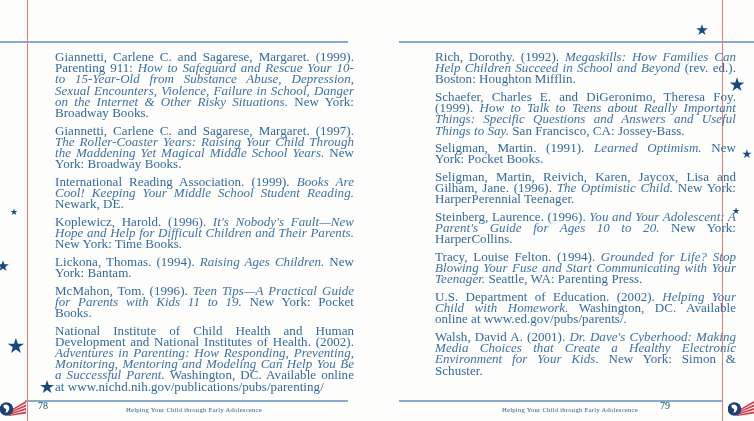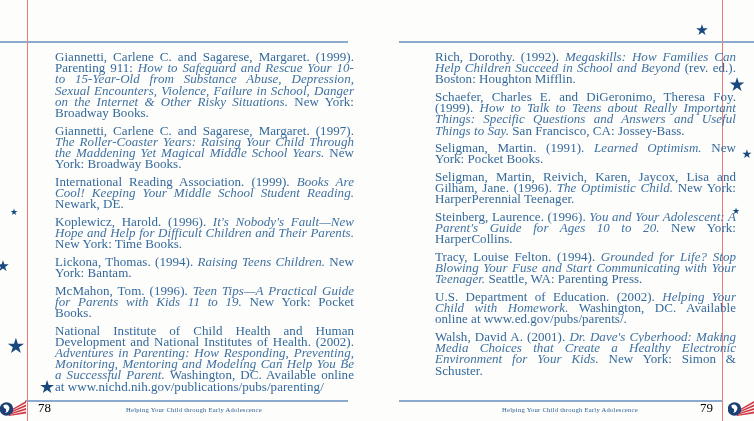--- a/index.html
+++ b/index.html
@@ -27,25 +27,25 @@
   }
   p.ref i{font-style:italic;color:#3f71a2;}
   
   .star{
     position:absolute;color:#17497e;line-height:1;
     transform:translate(-50%,-50%);
     font-family:"DejaVu Sans",sans-serif;
   }
   
   .pagenum{
-    position:absolute;top:400px;font-size:13px;color:#000000;
+    position:absolute;top:400px;font-size:10px;color:#0c4a6e;
     font-family:"Liberation Serif",serif;
   }
   .pagenum.left{left:38px;}
-  .pagenum.right{left:700px;}
+  .pagenum.right{left:660px;}
   .running-title{
     position:absolute;top:406px;width:124px;text-align:center;
     font-size:6.6px;color:#2d5f94;letter-spacing:.25px;white-space:nowrap;
   }
   .running-title.left{left:126px;}
   .running-title.right{left:502px;}
   .logo{position:absolute;top:400px;width:26px;height:17px;}
   .logo.left{left:0;}
   .logo.right{left:728px;}
 </style>
@@ -59,21 +59,21 @@
   <div class="rule bottom-left"></div>
   <div class="rule bottom-right"></div>
   <div class="redline left"></div>
   <div class="redline right"></div>
 
   <div class="refs left">
       <p class="ref"><span>Giannetti, Carlene C. and Sagarese, Margaret. (1999). Parenting 911: </span><i>How to Safeguard and Rescue Your 10- to 15-Year-Old from Substance Abuse, Depression, Sexual Encounters, Violence, Failure in School, Danger on the Internet &amp; Other Risky Situations.</i><span> New York: Broadway Books.</span></p>
       <p class="ref"><span>Giannetti, Carlene C. and Sagarese, Margaret. (1997). </span><i>The Roller-Coaster Years: Raising Your Child Through the Maddening Yet Magical Middle School Years.</i><span> New York: Broadway Books.</span></p>
       <p class="ref"><span>International Reading Association. (1999). </span><i>Books Are Cool! Keeping Your Middle School Student Reading.</i><span> Newark, DE.</span></p>
       <p class="ref"><span>Koplewicz, Harold. (1996). </span><i>It's Nobody's Fault—New Hope and Help for Difficult Children and Their Parents.</i><span> New York: Time Books.</span></p>
-      <p class="ref"><span>Lickona, Thomas. (1994). </span><i>Raising Teens Children.</i><span> New York: Bantam.</span></p>
+      <p class="ref"><span>Lickona, Thomas. (1994). </span><i>Raising Ages Children.</i><span> New York: Bantam.</span></p>
       <p class="ref"><span>McMahon, Tom. (1996). </span><i>Teen Tips—A Practical Guide for Parents with Kids 11 to 19.</i><span> New York: Pocket Books.</span></p>
       <p class="ref"><span>National Institute of Child Health and Human Development and National Institutes of Health. (2002). </span><i>Adventures in Parenting: How Responding, Preventing, Monitoring, Mentoring and Modeling Can Help You Be a Successful Parent.</i><span> Washington, DC. Available online at www.nichd.nih.gov/publications/pubs/parenting/</span></p>
     </div>
   <div class="refs right">
       <p class="ref"><span>Rich, Dorothy. (1992). </span><i>Megaskills: How Families Can Help Children Succeed in School and Beyond</i><span> (rev. ed.). Boston: Houghton Mifflin.</span></p>
       <p class="ref"><span>Schaefer, Charles E. and DiGeronimo, Theresa Foy. (1999). </span><i>How to Talk to Teens about Really Important Things: Specific Questions and Answers and Useful Things to Say.</i><span> San Francisco, CA: Jossey-Bass.</span></p>
       <p class="ref"><span>Seligman, Martin. (1991). </span><i>Learned Optimism.</i><span> New York: Pocket Books.</span></p>
       <p class="ref"><span>Seligman, Martin, Reivich, Karen, Jaycox, Lisa and Gilham, Jane. (1996). </span><i>The Optimistic Child.</i><span> New York: HarperPerennial Teenager.</span></p>
       <p class="ref"><span>Steinberg, Laurence. (1996). </span><i>You and Your Adolescent: A Parent's Guide for Ages 10 to 20.</i><span> New York: HarperCollins.</span></p>
       <p class="ref"><span>Tracy, Louise Felton. (1994). </span><i>Grounded for Life? Stop Blowing Your Fuse and Start Communicating with Your Teenager.</i><span> Seattle, WA: Parenting Press.</span></p>

